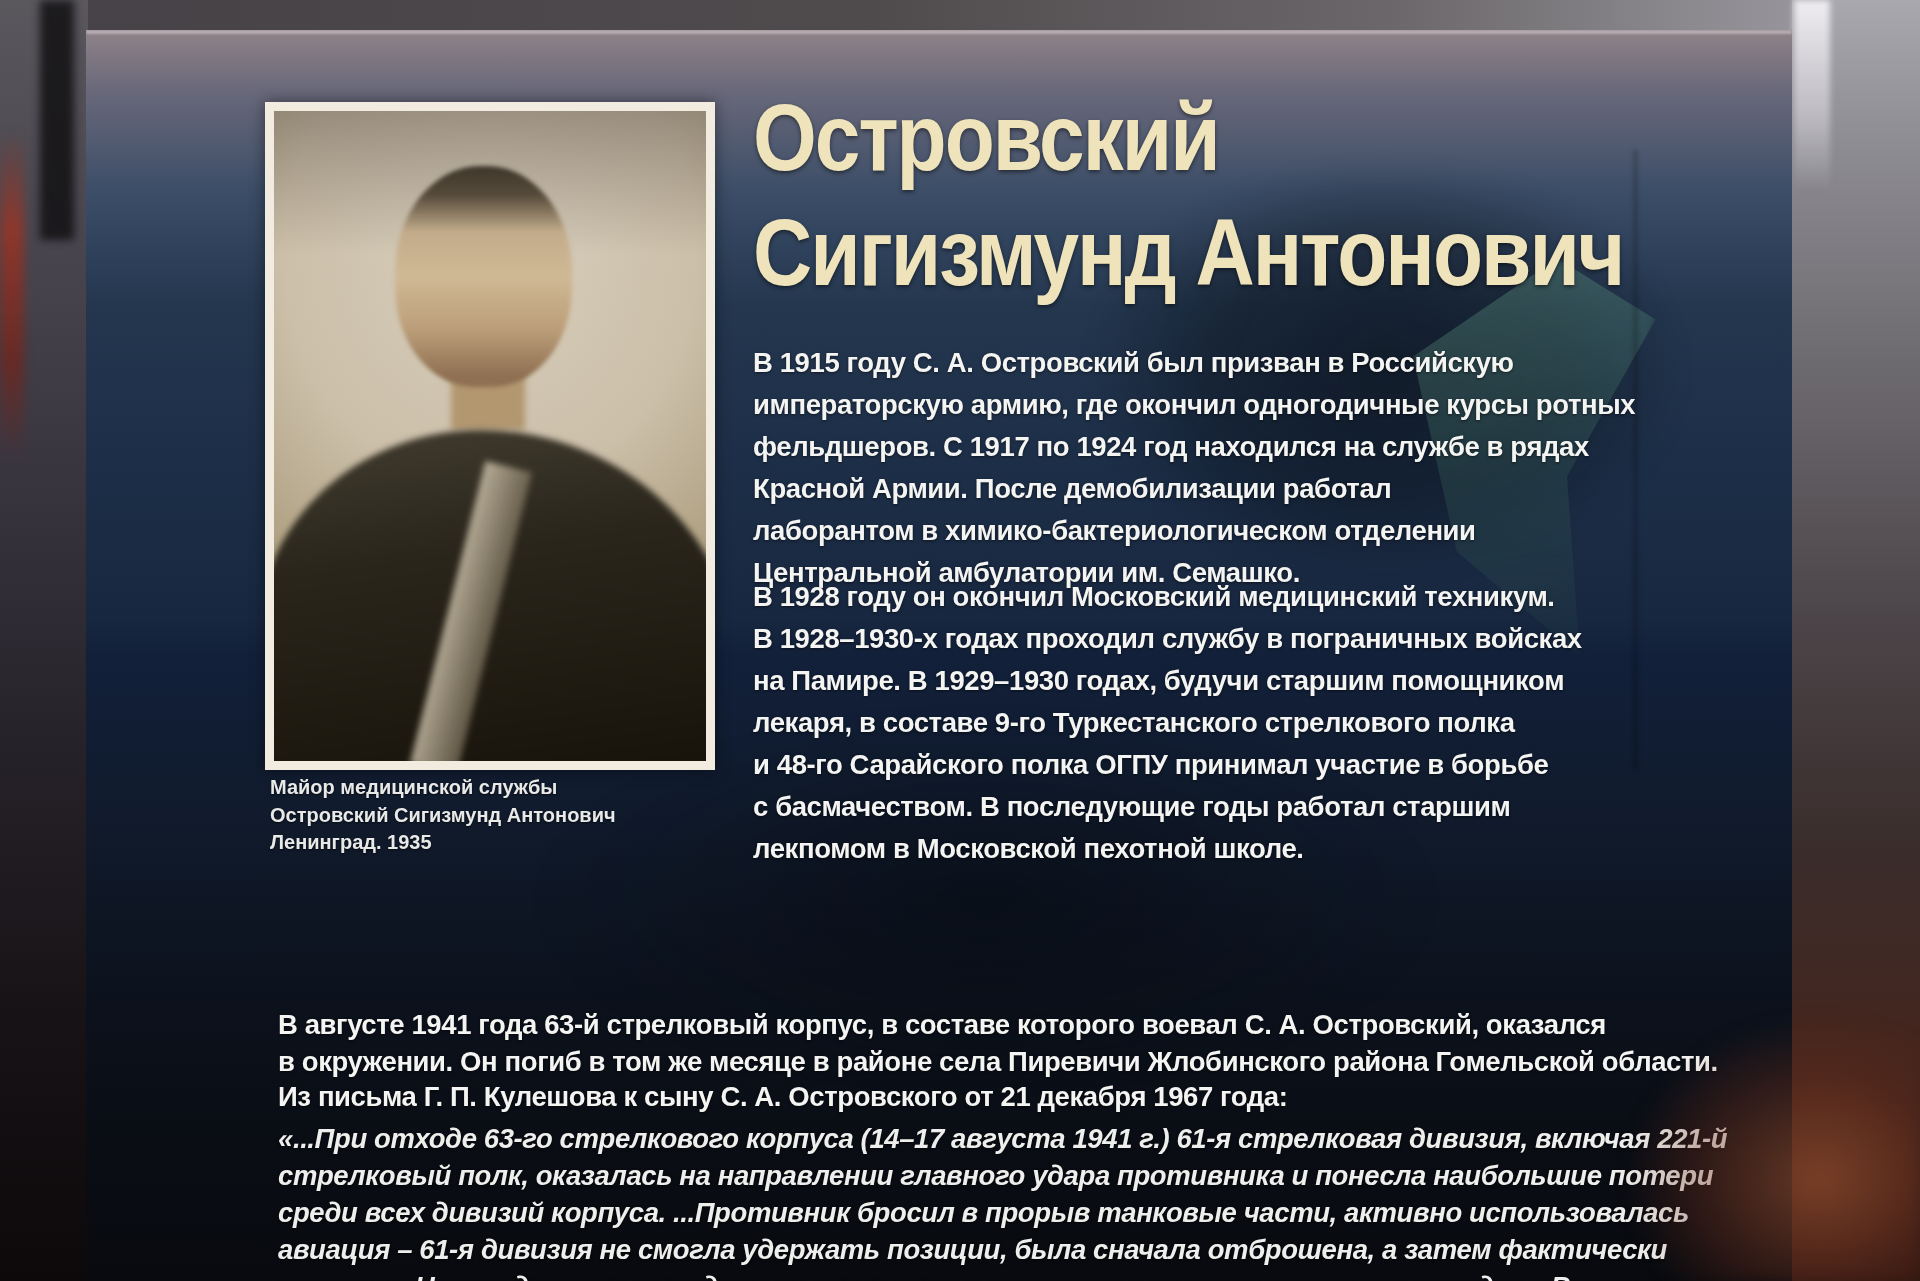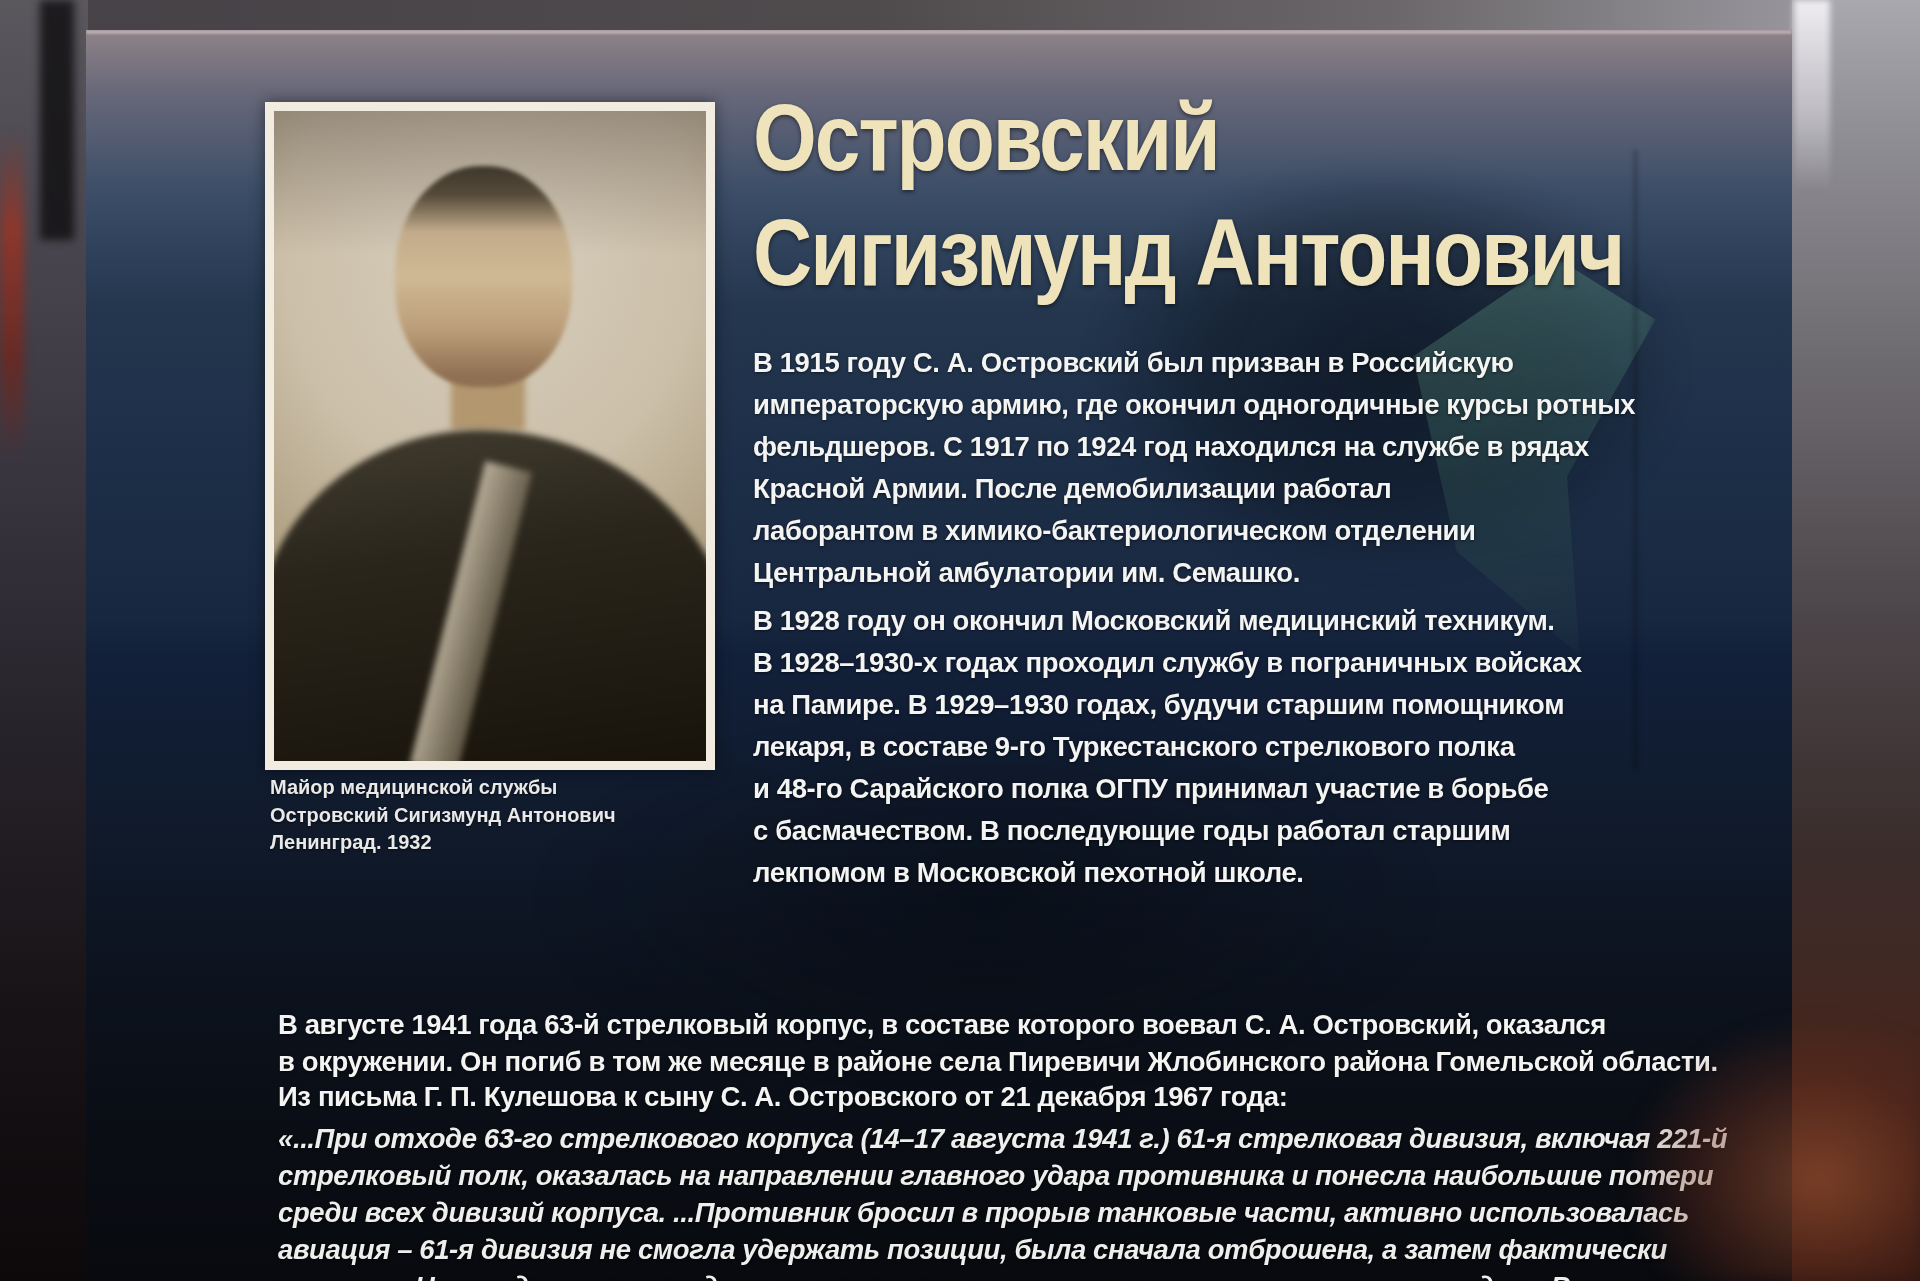--- a/index.html
+++ b/index.html
@@ -55,21 +55,21 @@
     border-radius:48% 48% 45% 45%;
     background:linear-gradient(180deg,#3e372c 0%,#554a3a 13%,#c3ac8b 30%,#cfb994 50%,#bb9e79 74%,#8f7052 95%);
     filter:blur(2px);}
   
   .txt{position:absolute;white-space:pre-line;color:#f4f4f2;font-weight:bold;
     text-shadow:0 1px 3px rgba(0,0,0,.55);}
   .title{left:667px;top:50px;font-size:82px;line-height:100px;letter-spacing:-2px;
     color:#efe3bb;transform:scaleY(1.15);transform-origin:top left;text-shadow:0 2px 4px rgba(0,0,0,.5);}
   .body-col{left:667px;width:900px;font-size:27.5px;line-height:42px;letter-spacing:-.4px;}
   .p1{top:312px;}
-  .p2{top:570px;}
+  .p2{top:546px;}
   .wide{left:192px;width:1460px;font-size:27.5px;line-height:37px;letter-spacing:-.4px;}
   .p3{top:852px;}
   .p4{top:976px;}
   .intro{top:1048px;}
   .quote{top:1090px;font-style:italic;font-weight:bold;color:#eeeeec;}
   .caption{left:184px;top:744px;font-size:20px;line-height:27.5px;letter-spacing:0;
     color:#e9e9e7;font-weight:bold;text-shadow:0 1px 2px rgba(0,0,0,.6);}
 </style>
 </head>
 <body>
@@ -94,21 +94,21 @@
       <div class="photo-inner">
         <div class="ph-neck"></div>
         <div class="ph-body"></div>
         <div class="ph-strap"></div>
         <div class="ph-head"></div>
       </div>
     </div>
 
     <div class="txt caption">Майор медицинской службы
 Островский Сигизмунд Антонович
-Ленинград. 1932</div>
+Ленинград. 1935</div>
 
     <div class="txt title">Островский
 Сигизмунд Антонович</div>
 
     <div class="txt body-col p1">В 1915 году С. А. Островский был призван в Российскую
 императорскую армию, где окончил одногодичные курсы ротных
 фельдшеров. С 1917 по 1924 год находился на службе в рядах
 Красной Армии. После демобилизации работал
 лаборантом в химико-бактериологическом отделении
 Центральной амбулатории им. Семашко.</div>

